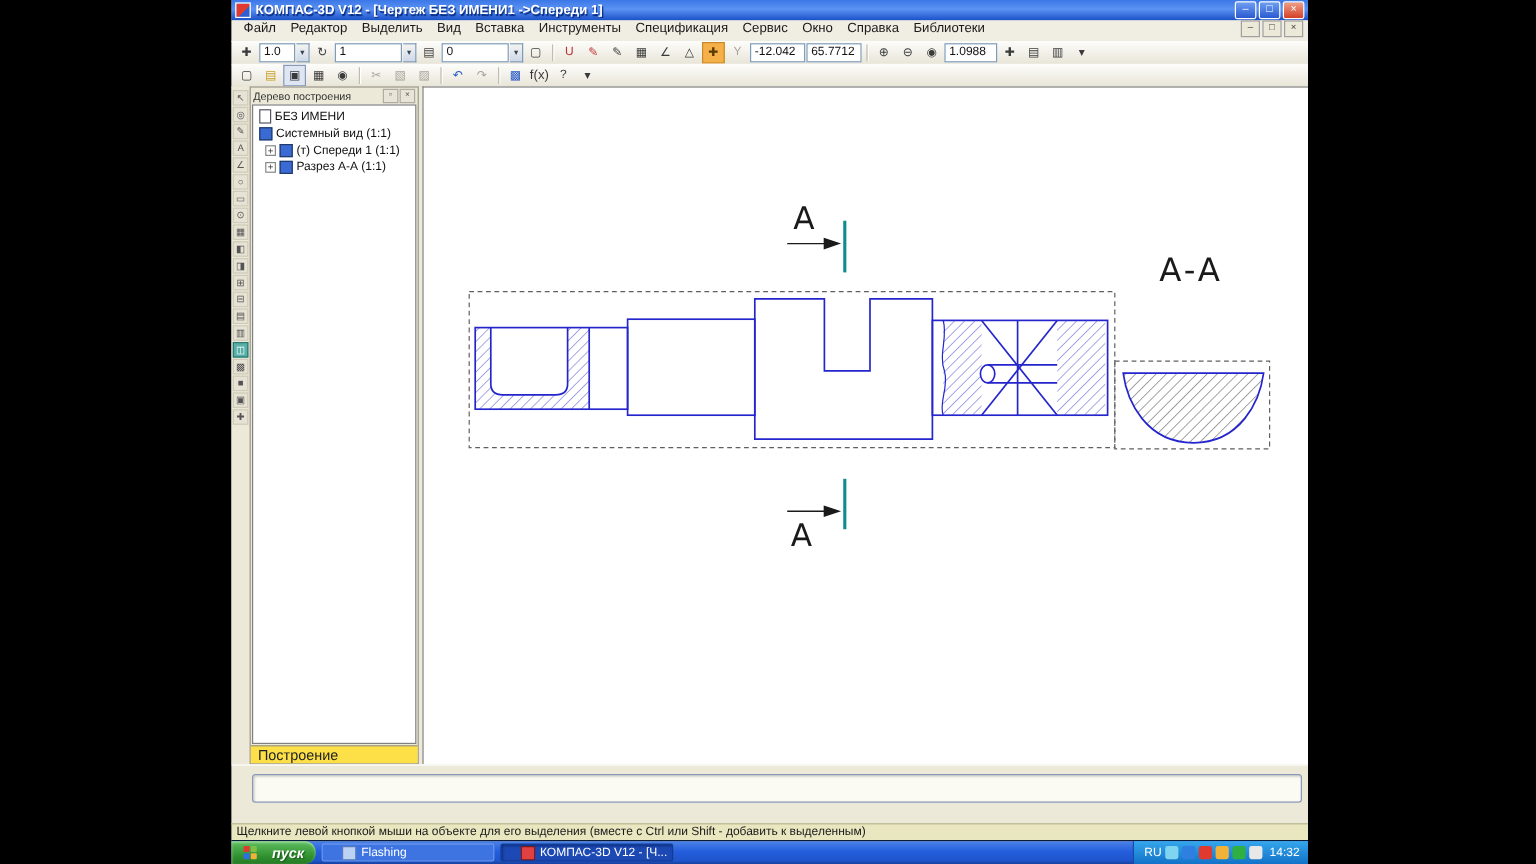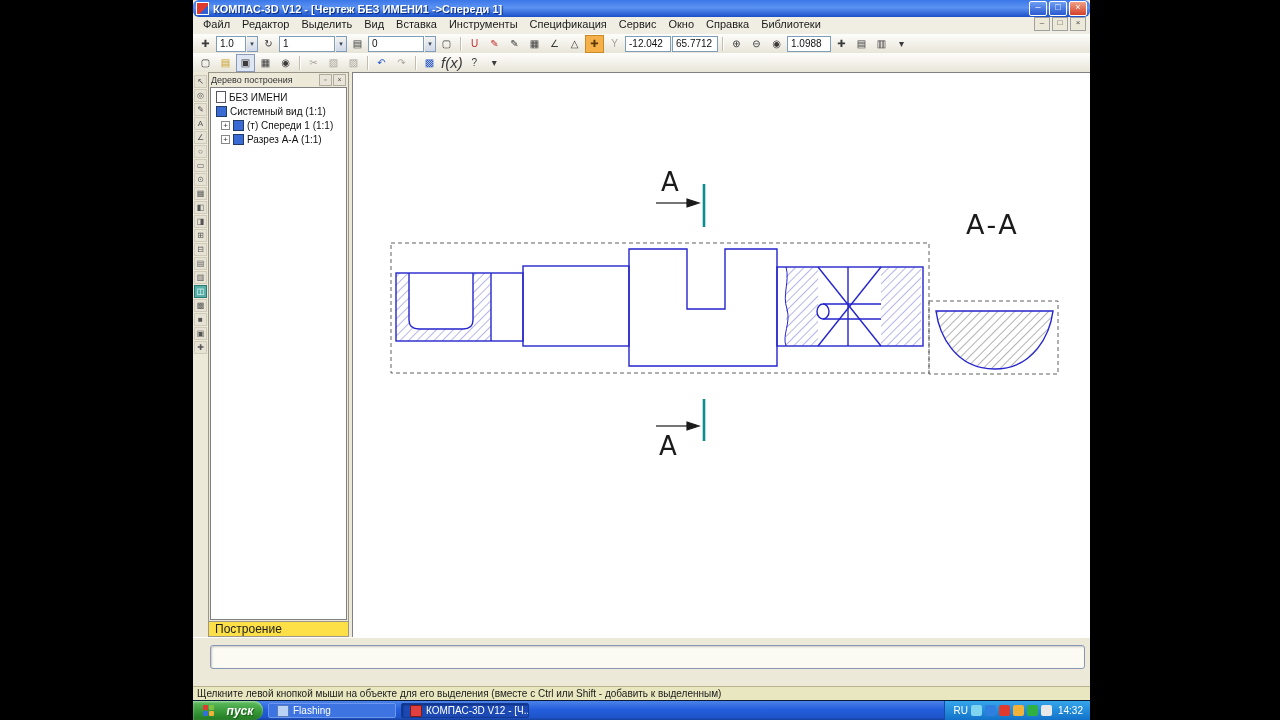--- a/index.html
+++ b/index.html
@@ -3,21 +3,21 @@
 <meta charset="utf-8">
 <style>
   html,body{margin:0;padding:0;}
   body{width:1280px;height:720px;background:#000;position:relative;overflow:hidden;
        font-family:"Liberation Sans",sans-serif;-webkit-font-smoothing:antialiased;}
   .screen{position:absolute;left:193px;top:0;width:897px;height:720px;background:#ece9d8;}
 
   
   .titlebar{position:absolute;left:0;top:0;right:0;height:17px;
     background:linear-gradient(180deg,#3b77e8 0%,#5b92f2 45%,#1a50c8 100%);
-    display:flex;align-items:center;padding:0 3px;color:#fff;border-radius:6px;}
+    display:flex;align-items:center;padding:0 3px;color:#fff;}
   .app-icon{width:11px;height:11px;background:linear-gradient(135deg,#e03a2f 60%,#2f5fd0 60%);
     border:1px solid #fff;margin-right:4px;flex:none;}
   .title-text{font-size:11px;font-weight:bold;text-shadow:1px 1px 1px #00257a;
     white-space:nowrap;overflow:hidden;flex:1;}
   .win-btn{width:16px;height:13px;margin-left:2px;border:1px solid #fff;border-radius:2px;
     background:linear-gradient(#6f9ef2,#2a5ad0);color:#fff;font-size:9px;line-height:11px;
     text-align:center;flex:none;}
   .win-btn.close{background:linear-gradient(#f0a088,#d44028);}
 
   
@@ -40,21 +40,21 @@
   .tbtn.gold{color:#c8a028}
   .tbtn.active{background:#f5b04a;border:1px solid #c88a28;color:#5a3a00;}
   .tbtn.pressed{border:1px solid #8a98b8;background:#dde6f2;}
   .tfield{background:#fff;border:1px solid #7f9db9;height:14px;font-size:10px;
     display:flex;align-items:center;padding:0 3px;color:#111;flex:none;white-space:nowrap;}
   .w26{width:22px}.w50{width:48px}.w42{width:38px}.w40{width:36px}
   .combo-arrow{width:11px;height:16px;background:linear-gradient(#f4f3ef,#cfd8ea);
     border:1px solid #7f9db9;border-left:none;font-size:7px;display:flex;align-items:center;
     justify-content:center;color:#345;flex:none;box-sizing:border-box;}
   .sep{width:1px;height:14px;background:#c0bcae;margin:0 3px;box-shadow:1px 0 0 #fff;flex:none;}
-  .fx{font-style:italic;font-size:15px;}
+  .fx{font-size:11px;}
 
   
   .main{position:absolute;top:72px;left:0;right:0;height:565px;background:#ece9d8;}
   .sidepanel{position:absolute;left:0;top:0;width:15px;bottom:0;background:#ece9d8;
     display:flex;flex-direction:column;align-items:center;padding-top:3px;gap:1px;}
   .side-tool{width:13px;height:13px;font-size:8px;display:flex;align-items:center;
     justify-content:center;color:#555;background:#e6e3d4;border:1px solid #cfcaba;
     box-sizing:border-box;flex:none;}
   .sidepanel .side-tool:nth-child(16){background:#58b0a8;color:#fff;border-color:#2a7a74;}
 
@@ -98,21 +98,21 @@
     background:linear-gradient(#4b82e8,#245edc 45%,#1f55cc 85%,#16419e);
     display:flex;align-items:stretch;border-top:1px solid #0a1a3a;box-sizing:border-box;}
   .start-btn{width:70px;background:linear-gradient(#5fbe5f,#2f8f2f 70%,#257a25);
     border-radius:0 9px 9px 0;display:flex;align-items:center;justify-content:center;gap:13px;
     color:#fff;font-weight:bold;font-style:italic;font-size:12px;flex:none;
     box-shadow:inset 0 1px 2px #a8e0a8;text-shadow:1px 1px 1px #1a5a1a;}
   .flag{width:11px;height:11px;display:grid;grid-template-columns:5px 5px;gap:1px;flex:none;}
   .flag span{width:5px;height:5px;border-radius:1px;}
   .f1{background:#e03a2f}.f2{background:#7ec043}.f3{background:#2f6fe0}.f4{background:#f2b23a}
   .task-btn{margin:2px 0 2px 5px;width:110px;background:#3e74e2;border:1px solid #6b97ec;
-    border-radius:2px;display:flex;align-items:center;gap:4px;padding:0 8px;color:#fff;
+    border-radius:2px;display:flex;align-items:center;gap:4px;padding:0 16px;color:#fff;
     font-size:10px;overflow:hidden;white-space:nowrap;flex:none;}
   .task-btn.pressed{background:#1c49b4;border-color:#123a92;box-shadow:inset 1px 1px 2px #0e2f7a;}
   .task-icon{width:10px;height:10px;flex:none;border-radius:1px;}
   .ti1{background:#bcd2f4;border:1px solid #5a7ab8;}
   .ti2{background:#e04040;border:1px solid #7a1a1a;}
   .tray{margin-left:auto;display:flex;align-items:center;gap:3px;
     background:linear-gradient(#35a6ec,#1272c8);border-left:1px solid #1a4aa8;
     padding:0 7px 0 9px;color:#fff;font-size:10px;flex:none;}
   .tray-icon{width:11px;height:11px;border-radius:2px;flex:none;}
   .clock{margin-left:3px;}

